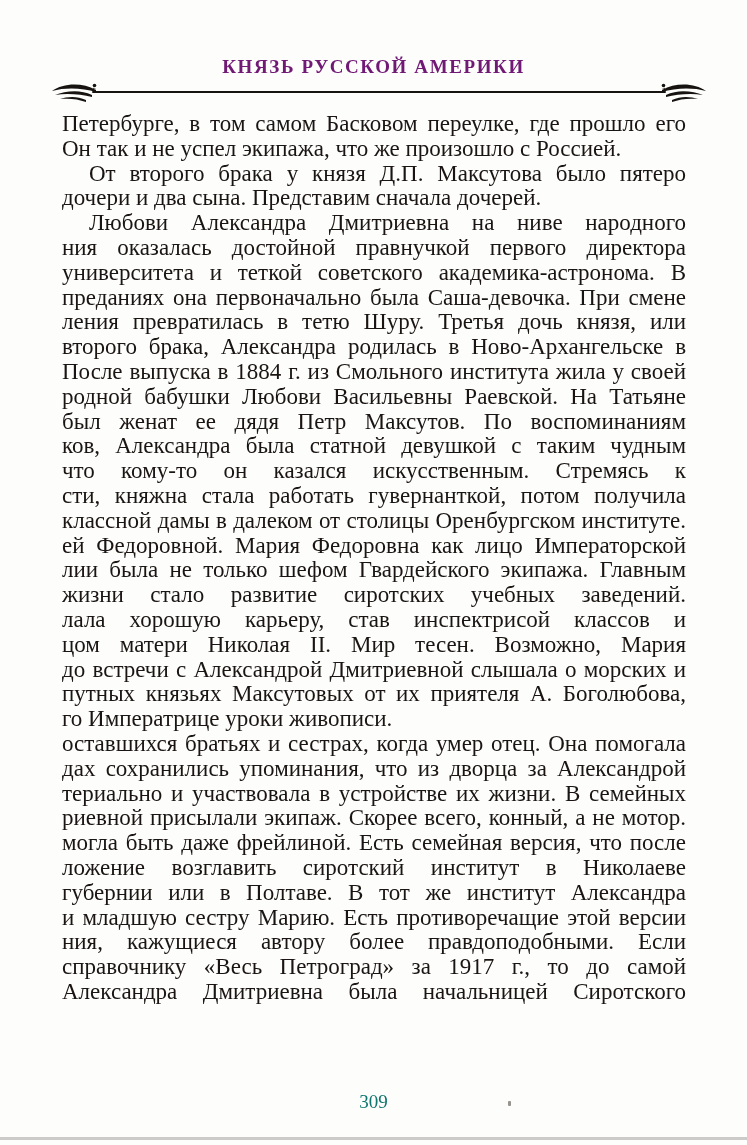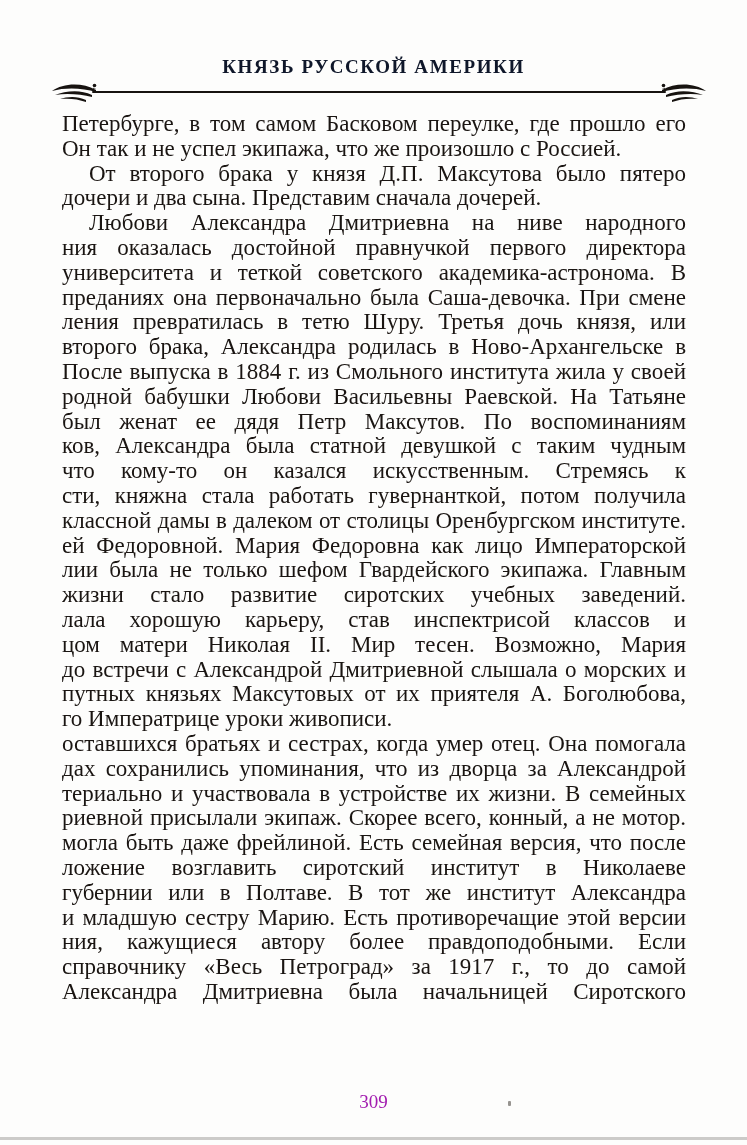--- a/index.html
+++ b/index.html
@@ -9,21 +9,21 @@
     background:#fdfdfc;
     color:#1a1512;
     font-family:"Liberation Serif", serif;
     overflow:hidden;
   }
   .page-title {
     position:absolute; top:56px; left:0; right:0;
     text-align:center;
     font-size:19px; font-weight:bold;
     letter-spacing:1.6px;
-    color:#0f172a;
+    color:#701a75;
   }
   .rule-row { position:absolute; top:81px; left:50px; width:658px; height:24px; }
   .rule-line {
     position:absolute; left:42px; right:42px; top:10px; height:2px;
     background:#171310; border-radius:1px;
   }
   .flourish { position:absolute; top:0; width:48px; height:24px; }
   .flourish.left  { left:0; }
   .flourish.right { right:0; transform:scaleX(-1); }
   .textblock {
@@ -34,21 +34,21 @@
     text-align:justify;
     text-align-last:justify;
     height:24.8px;
     overflow:hidden;
   }
   .line.no-just { text-align-last:left; }
   .line.indent { text-indent:27px; }
   .bold { font-weight:normal; }
   .page-number {
     position:absolute; top:1091px; left:0; right:0;
-    text-align:center; font-size:19px; color:#a21caf;
+    text-align:center; font-size:19px; color:#0f766e;
   }
   .scan-edge {
     position:absolute; left:0; right:0; top:1137px; height:3px;
     background:#cccbc9;
   }
   .ink-speck {
     position:absolute; left:508px; top:1101px; width:3px; height:5px;
     background:#85817d; border-radius:1px; opacity:.85;
   }
 </style>

